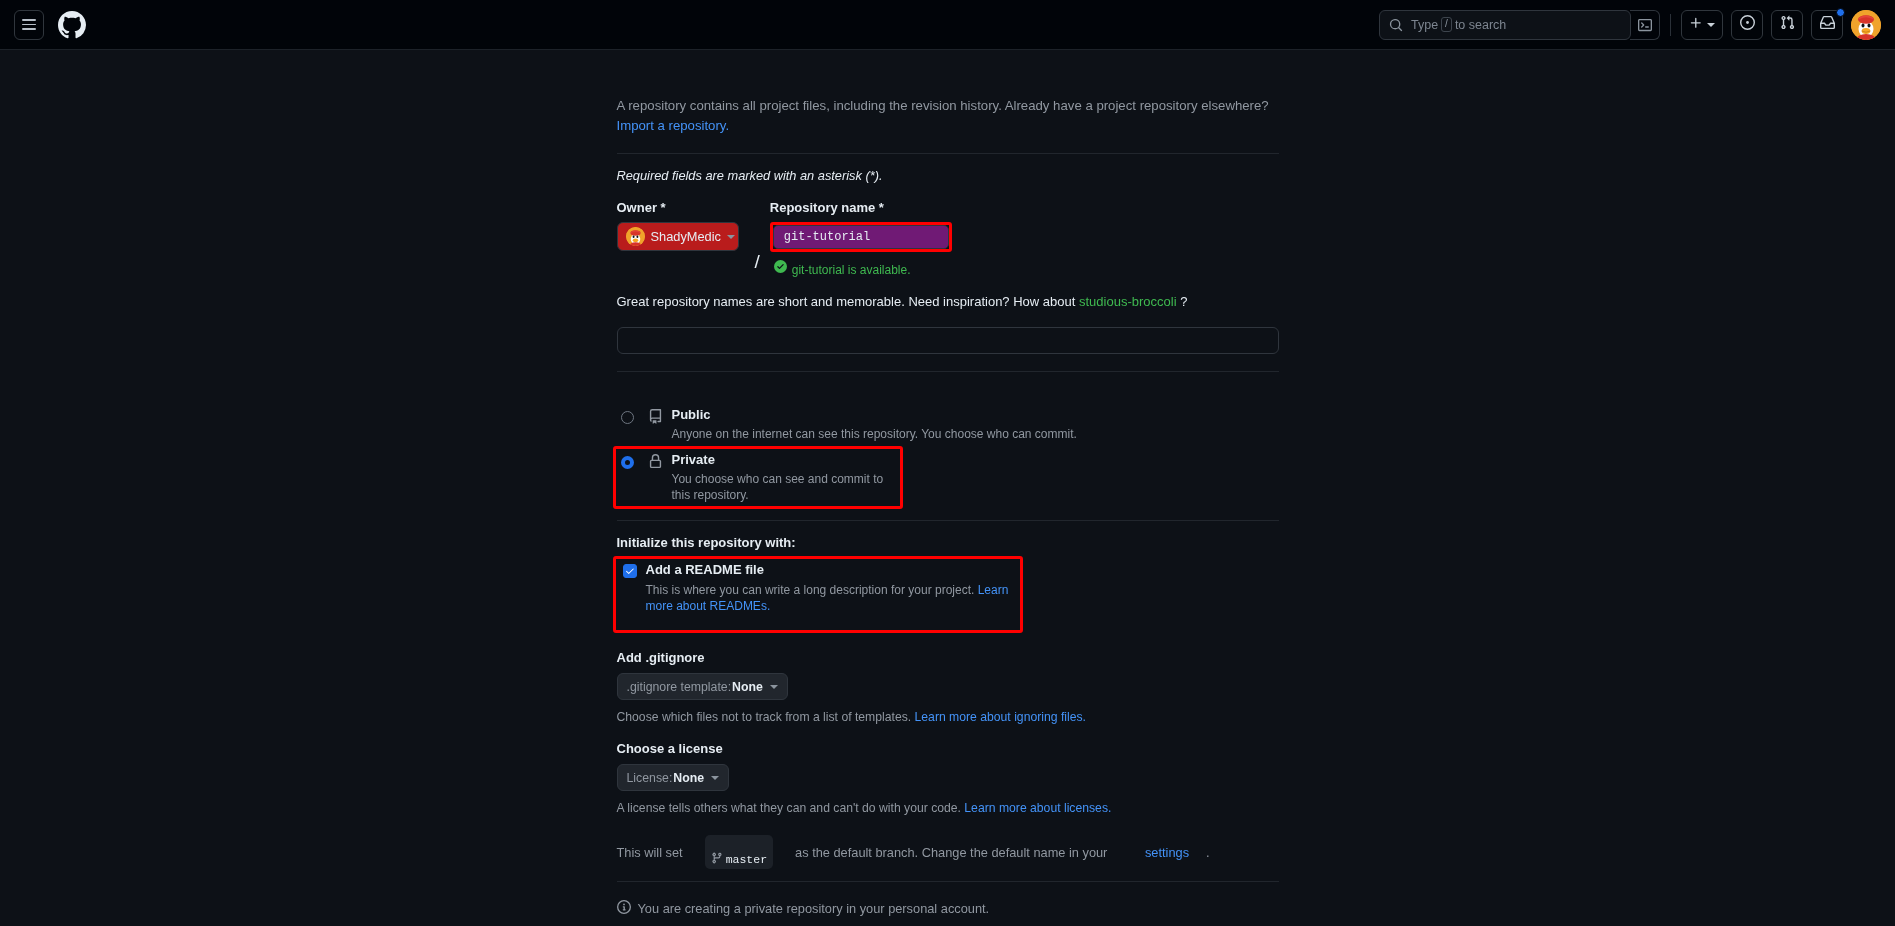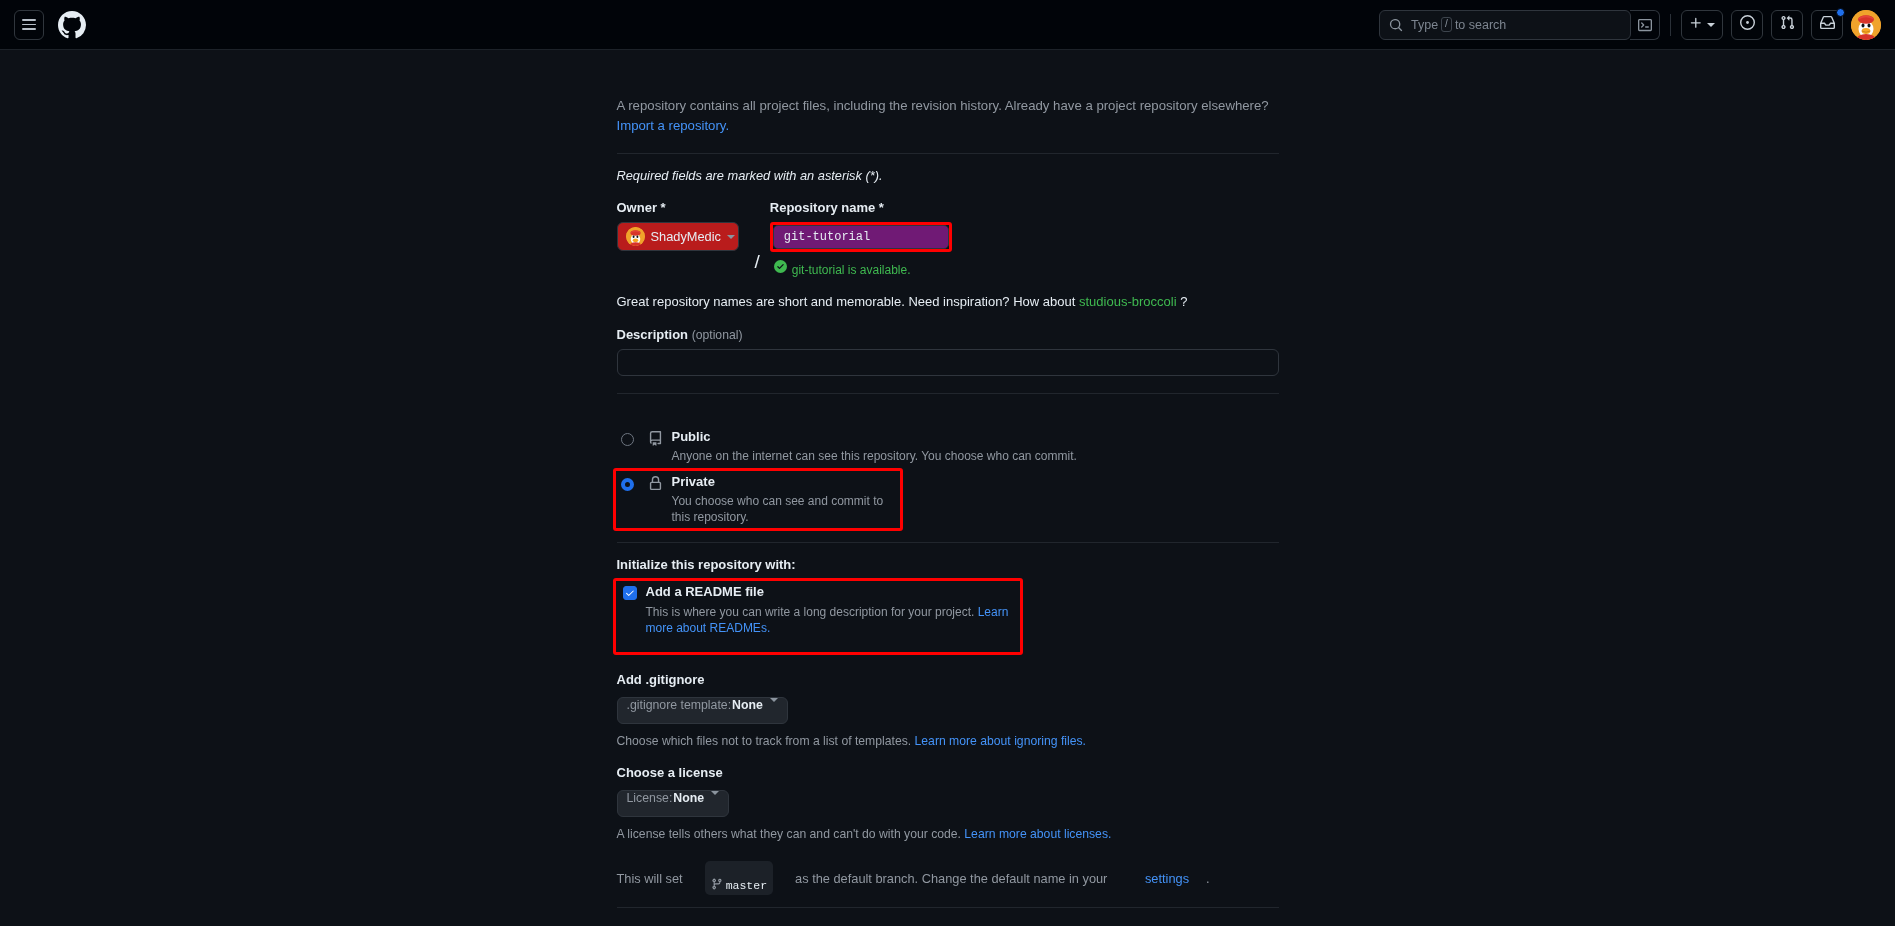--- a/index.html
+++ b/index.html
@@ -317,20 +317,21 @@
   .readme-desc { font-size: 12px; color: #9198a1; margin-top: 4px; line-height: 16px; }
 
   .sel-section { margin-top: 17px; }
   .sel-head { font-size: 13px; font-weight: 600; color: #e6edf3; margin-bottom: 8px; }
   .sel-btn {
     height: 27px;
     background: #21262d;
     border: 1px solid #2f353d;
     border-radius: 6px;
     display: inline-flex;
+    align-items: center;
     padding: 0 9px;
     gap: 7px;
     cursor: pointer;
   }
   .sel-prefix { font-size: 12.3px; color: #9198a1; }
   .sel-value { font-size: 12.3px; color: #e6edf3; font-weight: 600; margin-left: -6px; }
   .sel-caret {
     width: 0; height: 0;
     border-left: 4px solid transparent;
     border-right: 4px solid transparent;
@@ -520,24 +521,20 @@
       </div>
     </div>
 
     <div class="inspo">
       <span>Great repository names are short and memorable. Need inspiration? How about</span>
       <span class="link-green">studious-broccoli</span>
       <span>?</span>
     </div>
 
     <div class="desc-block">
-      <label class="fld-label">
-        <span>Description</span>
-        <span class="opt">(optional)</span>
-      </label>
       <input class="desc-input" type="text" placeholder="" style="">
     </div>
 
     <div class="hr"></div>
 
     <div class="vis-section">
       <div class="vis-opt">
         <div class="radio"></div>
         <span class="vis-icon">
           <svg width="15" height="15" viewBox="0 0 16 16">

